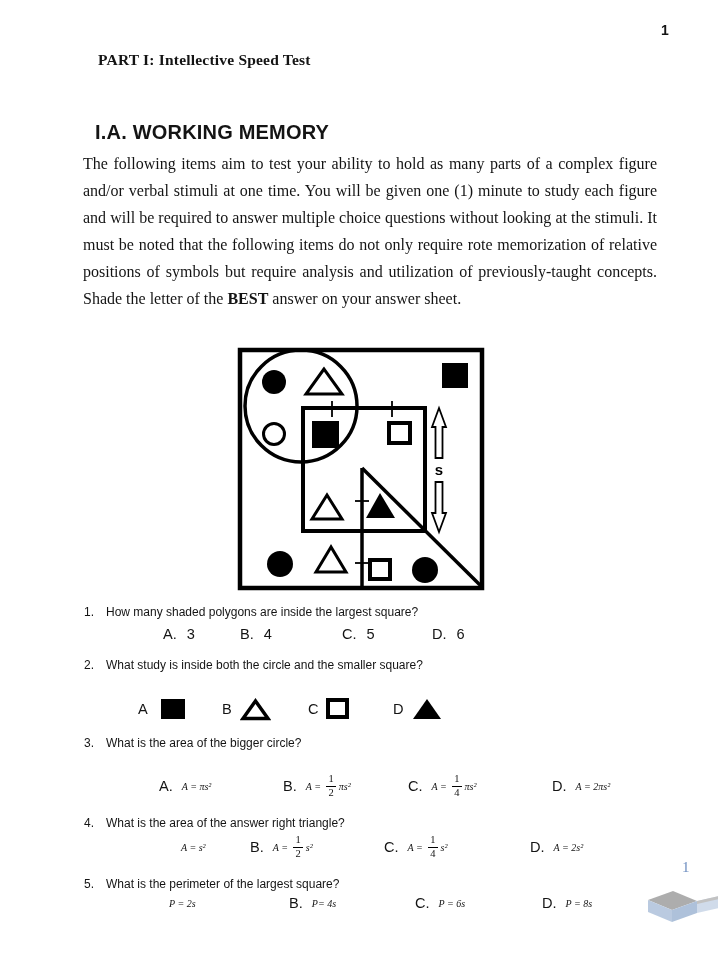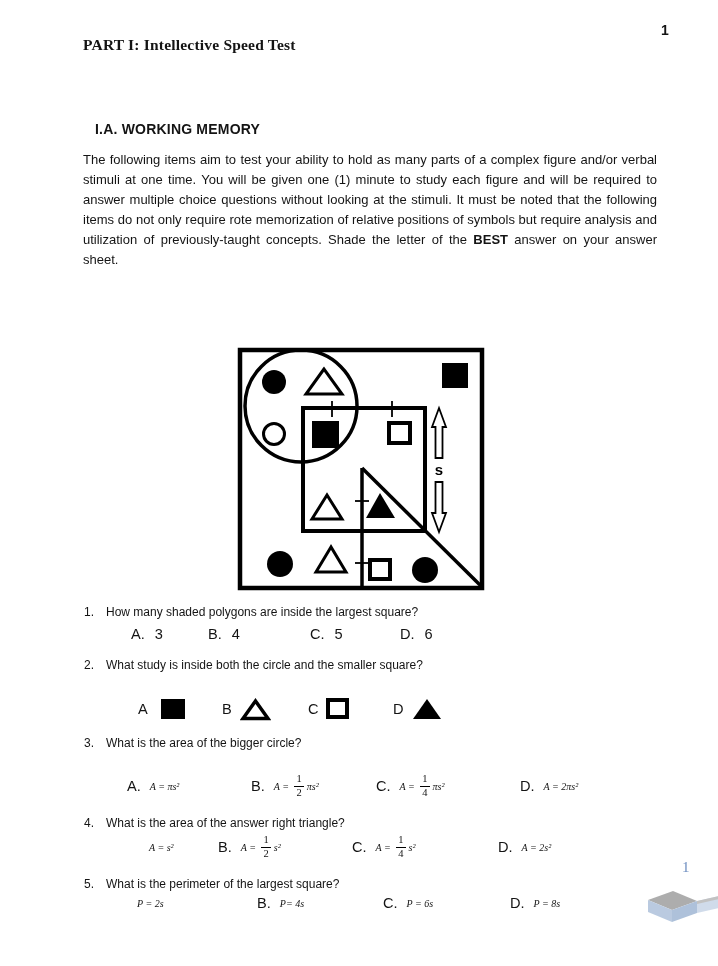--- a/index.html
+++ b/index.html
@@ -1,39 +1,39 @@
 <!DOCTYPE html>
 <html><head>
 <meta charset="utf-8">
 <style>
   html,body{margin:0;padding:0;}
   body{
     width:718px;height:966px;background:#ffffff;position:relative;overflow:hidden;
     font-family:"Liberation Sans",sans-serif;color:#141414;
   }
   .title{
-    position:absolute;left:83px;top:36px;margin:0;
+    position:absolute;left:83px;top:36px;margin:15px;
     font-family:"Liberation Serif",serif;font-size:15.5px;font-weight:bold;letter-spacing:.2px;
   }
   .corner-num{
     position:absolute;left:661px;top:22px;font-size:14px;font-weight:bold;
   }
   .section-heading{
     position:absolute;left:83px;top:121px;margin:0;
-    font-size:14px;font-weight:bold;letter-spacing:.2px;padding-left:12px;
+    font-size:20px;font-weight:bold;letter-spacing:.2px;padding-left:12px;
   }
   .intro{
     position:absolute;left:83px;top:150px;width:574px;margin:0;
-    font-size:13px;line-height:20px;text-align:justify;
+    font-size:16px;line-height:27px;text-align:justify;font-family:Liberation Serif, serif;
   }
   .figure{position:absolute;left:236px;top:346px;width:250px;height:245px;}
   .qline{position:absolute;left:84px;font-size:12px;white-space:nowrap;}
   .qline .qnum{display:inline-block;width:22px;}
   .optrow{position:absolute;left:0;top:0;width:718px;font-size:14.6px;}
-  .opt{position:absolute;white-space:nowrap;}
+  .opt{position:absolute;white-space:nowrap;margin-left:32px;}
   .olabel{margin-right:10px;}
   .shape-row{position:absolute;left:0;width:718px;height:24px;}
   .shape-row .olabel{position:absolute;line-height:24px;font-size:14.6px;margin:0;}
   .shape-row svg{position:absolute;}
   .mathrow .opt{display:inline-flex;align-items:center;height:26px;}
   .mathrow .olabel{font-family:"Liberation Sans",sans-serif;font-style:normal;margin-right:9px;}
   .mtext{font-family:"Liberation Serif",serif;font-style:italic;font-size:10px;white-space:pre;}
   .frac{
     display:inline-flex;flex-direction:column;align-items:center;justify-content:center;
     font-family:"Liberation Serif",serif;font-style:normal;font-size:10.5px;line-height:1.1;

